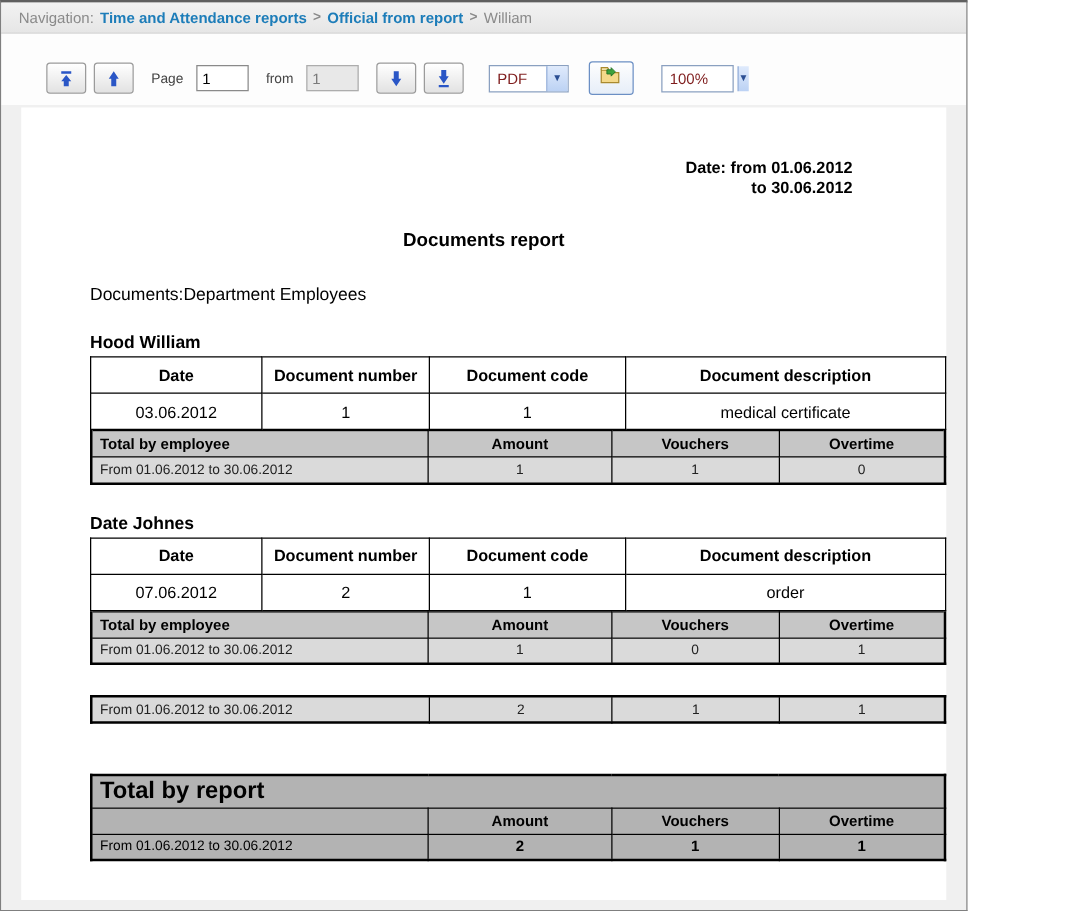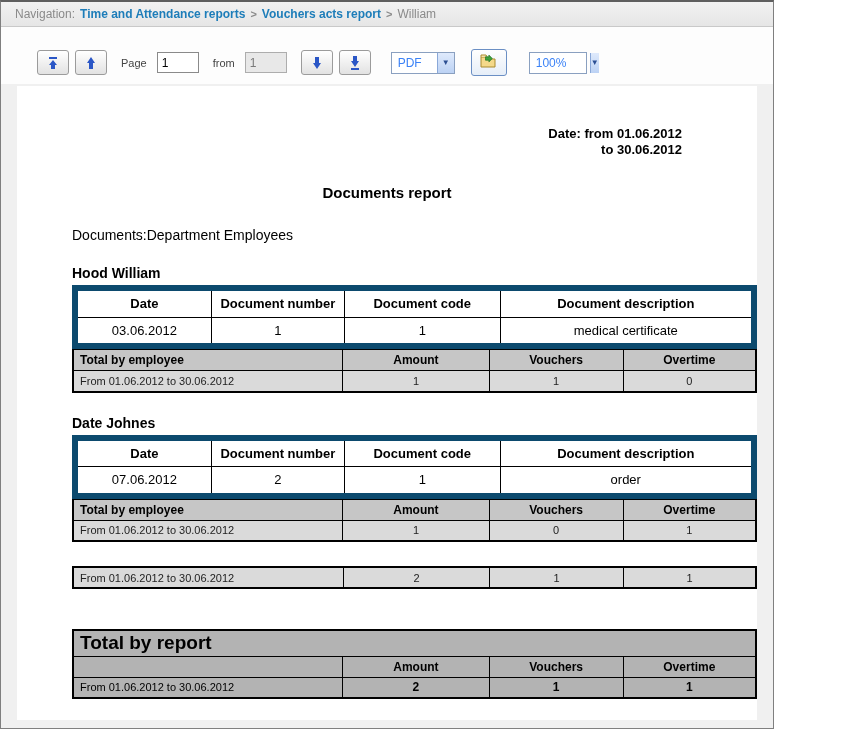--- a/index.html
+++ b/index.html
@@ -30,21 +30,21 @@
   .tb-label { font-size:11px; color:#444; margin:0 4px 0 8px; }
   .tb-input {
     width:42px; height:21px; border:1px solid #8a8a8a; font-size:12px;
     padding:0 4px; font-family:"Liberation Sans", sans-serif;
   }
   .tb-input.disabled { background:#e8e8e8; color:#7a7a7a; border-color:#adadad; }
   .selectbox {
     height:22px; background:#fff; border:1px solid #8aa0c0; display:flex;
     align-items:center; cursor:pointer; margin-left:6px;
   }
-  .selectbox .txt { font-size:12px; padding:0 6px; color:#3b82f6; min-width:32px; }
+  .selectbox .txt { font-size:12px; padding:0 6px; color:#7f1d1d; min-width:32px; }
   .selectbox .arrow {
     width:17px; height:100%; background:linear-gradient(#dfeafc,#bcd2f4);
     border-left:1px solid #8aa8d8; display:flex; align-items:center; justify-content:center;
     font-size:8px; color:#2c4f93;
   }
   .export-btn {
     width:36px; height:27px; margin-left:10px; background:linear-gradient(#fefefe,#e6eef8);
     border:1px solid #6b8fc4; border-radius:3px; display:flex; align-items:center;
     justify-content:center; cursor:pointer;
   }
@@ -53,21 +53,21 @@
   .report-panel { background:#ffffff; height:100%; padding-top:40px; position:relative; }
   .report-date {
     text-align:right; margin-right:75px; font-size:13px; font-weight:bold; color:#000;
     line-height:16px;
   }
   .report-title { text-align:center; font-size:15px; font-weight:bold; margin-top:26px; }
   .department-line { margin:26px 0 0 55px; font-size:14px; color:#000; }
   .employee-name { margin:22px 0 4px 55px; font-size:14px; font-weight:bold; }
   table { border-collapse:collapse; margin-left:55px; }
   
-  .doc-table { border:6px solid #0c4a6e; }
+  .doc-table { border:1px solid #0c4a6e; }
   .doc-table td {
     border:1px solid #000; text-align:center; font-size:13px; height:29px; padding:0 4px;
   }
   .doc-table .hdr td { font-weight:bold; }
   
   .tot-table td { border:1px solid #000; height:21px; padding:0 6px; }
   .tot-table { border-left:2px solid #000; border-right:2px solid #000; border-bottom:2px solid #000; }
   .tot-table.topline { border-top:2px solid #000; }
   .tot-hdr td { background:#c6c6c6; font-size:12px; font-weight:bold; text-align:center; }
   .tot-hdr td:first-child { text-align:left; }
@@ -84,21 +84,21 @@
 </style>
 </head>
 <body>
 
 <div class="window">
 
   <div class="nav-bar">
     <span class="nav-label">Navigation:</span>
     <a class="nav-link">Time and Attendance reports</a>
     <span class="sep">&gt;</span>
-    <a class="nav-link">Vouchers acts report</a>
+    <a class="nav-link">Official from report</a>
     <span class="sep">&gt;</span>
     <span class="nav-current">William</span>
   </div>
 
   <div class="toolbar-area">
     <div class="toolbar">
       <div class="tb-btn">
         <span>
           <svg width="14" height="14" viewBox="0 0 14 14">
               <rect x="3" y="1" width="8" height="2" fill="#2a56c6"></rect>

